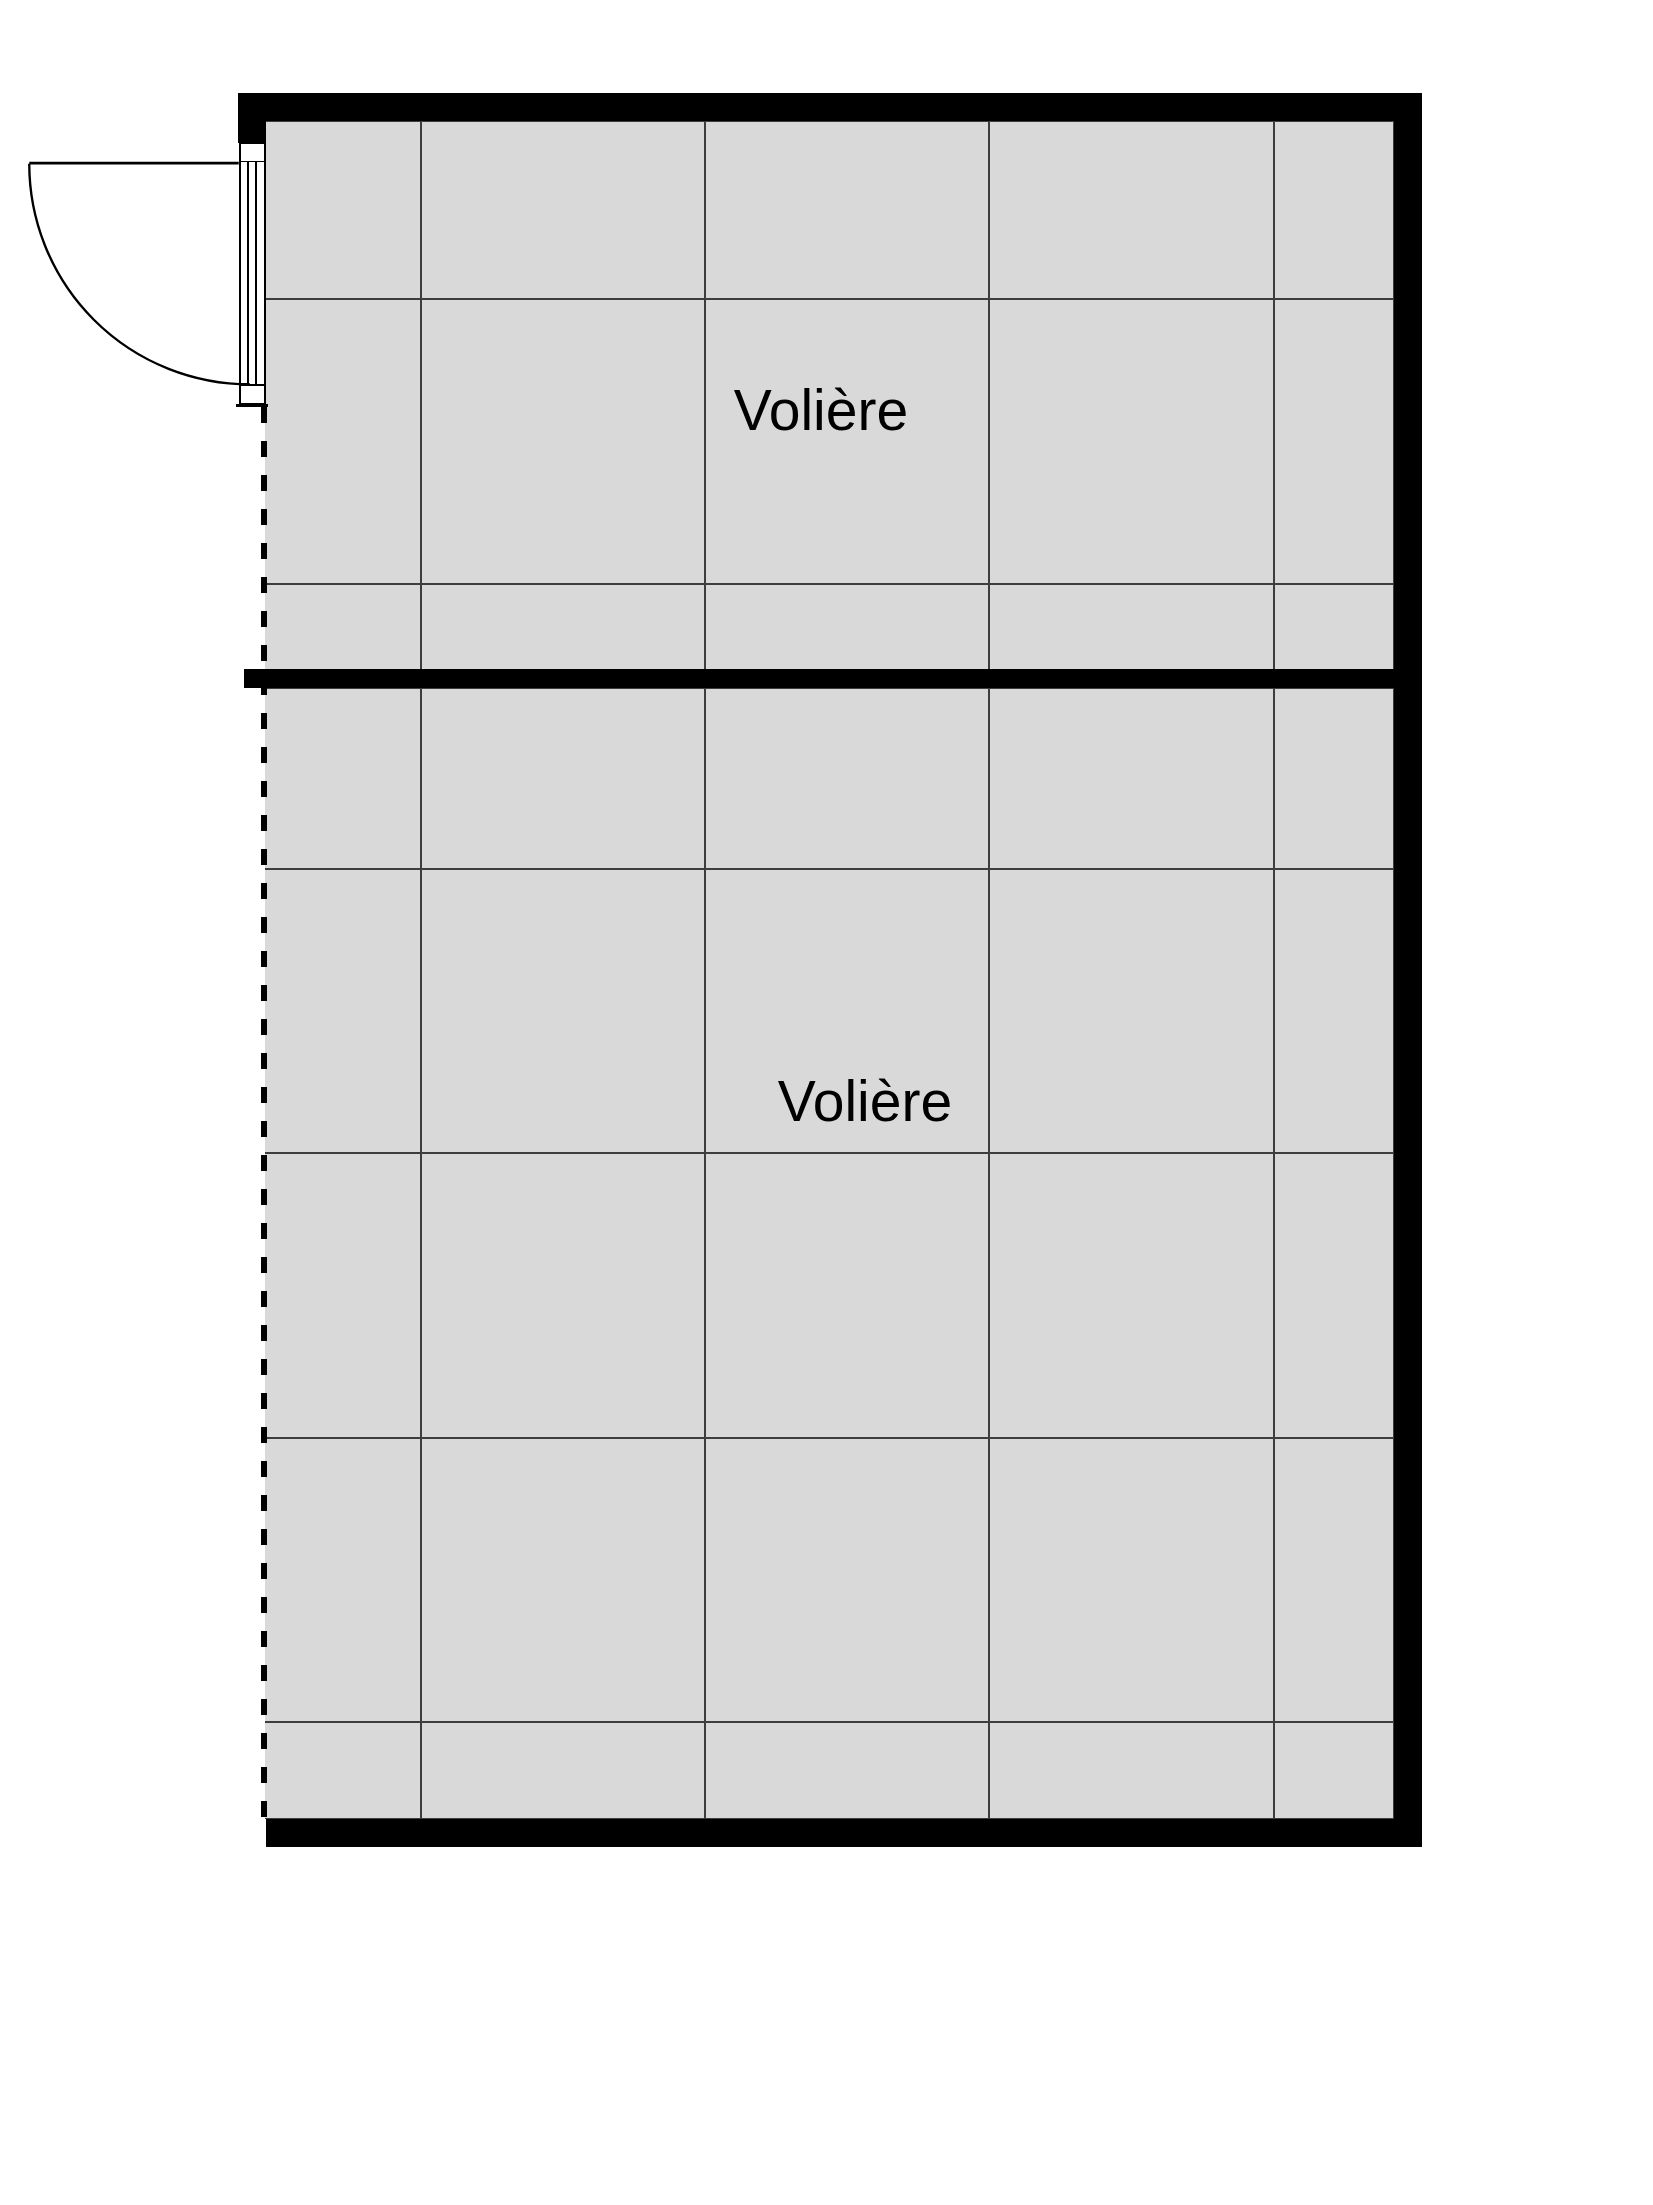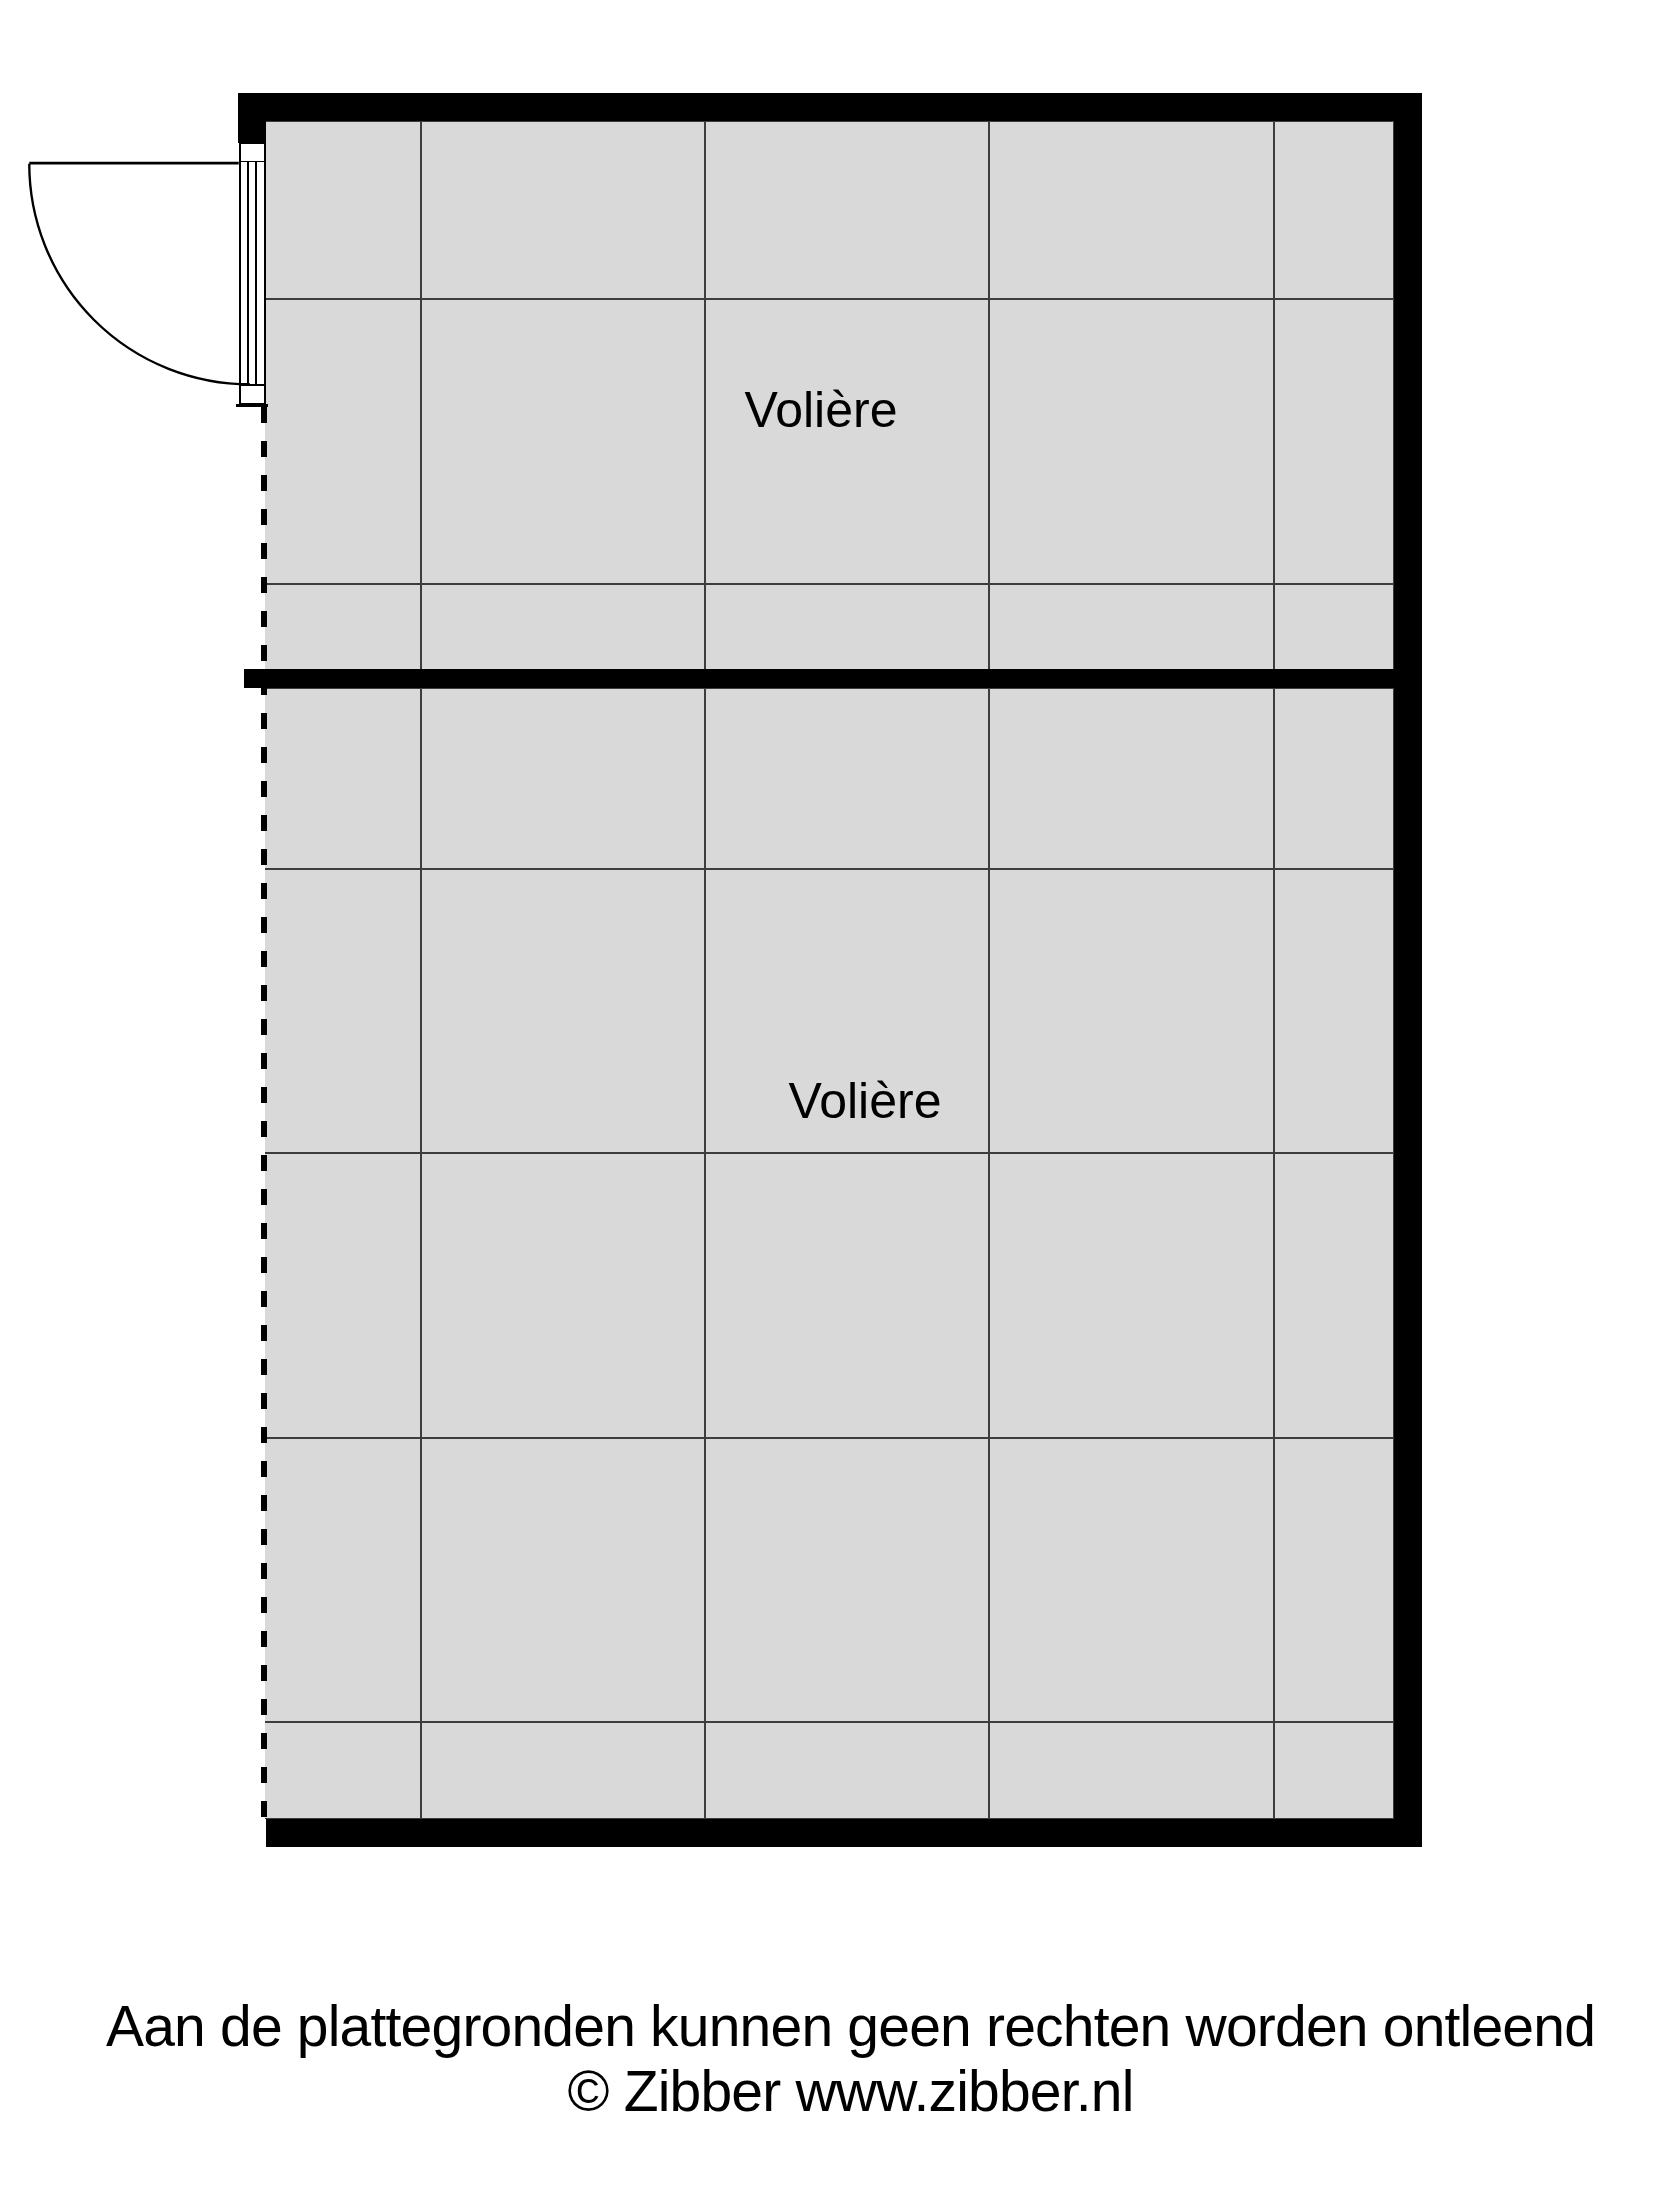--- a/index.html
+++ b/index.html
@@ -67,21 +67,21 @@
   .dashed-wall{
     left:261px;top:407px;width:6.3px;height:1412px;
     background:repeating-linear-gradient(to bottom,
       var(--wall) 0 15.8px, transparent 15.8px 34px);
     z-index:4;
   }
 
   
   .room-label{
     transform:translate(-50%,-50%);
-    font-size:50px;color:var(--ink);
+    font-size:57px;color:var(--ink);
     white-space:nowrap;z-index:5;
   }
   .room-label-upper{left:821px;top:410px;}
   .room-label-lower{left:865px;top:1101px;}
 
   
   .footer{
     left:47px;top:1994px;width:1607px;
     text-align:center;
     font-size:57px;line-height:65px;letter-spacing:-0.8px;
@@ -122,19 +122,15 @@
   <div class="abs door-jamb door-jamb-bottom"></div>
   <div class="abs door-threshold"></div>
   <svg class="abs door-svg" viewBox="0 0 2100 2800" aria-hidden="true">
     <path d="M 37 207 L 303 207" stroke="#000" stroke-width="3.5" fill="none"></path>
     <path d="M 37 208 A 280 280 0 0 0 317 488" stroke="#000" stroke-width="3" fill="none"></path>
   </svg>
 
   <div class="abs room-label room-label-upper">Volière</div>
   <div class="abs room-label room-label-lower">Volière</div>
 
-  <div class="abs footer">
-    <div>Aan de plattegronden kunnen geen rechten worden ontleend</div>
-    <div>© Zibber www.zibber.nl</div>
-  </div>
 
 </div>
 
 
 </body></html>

